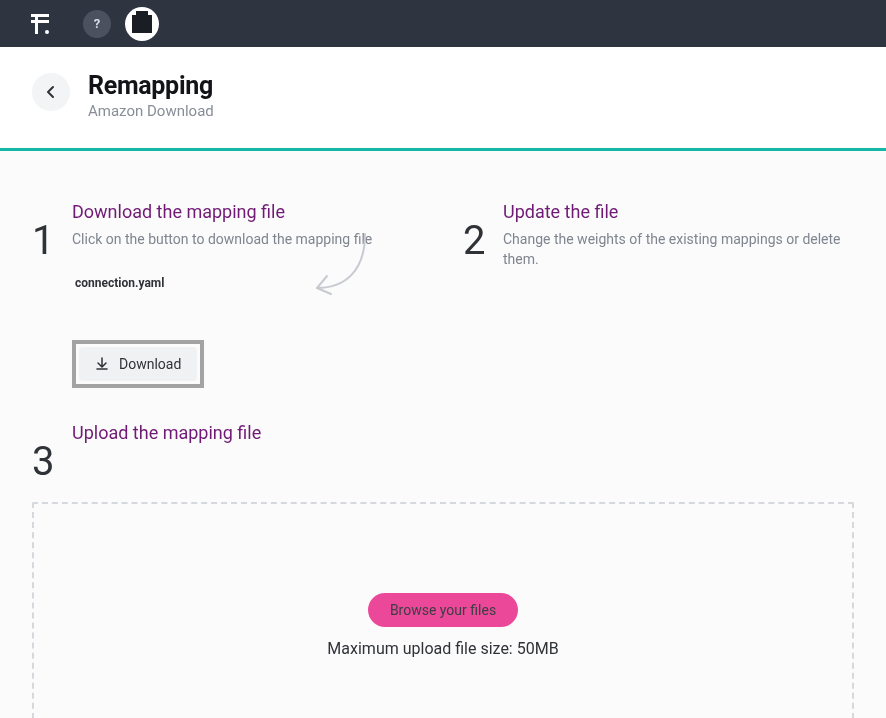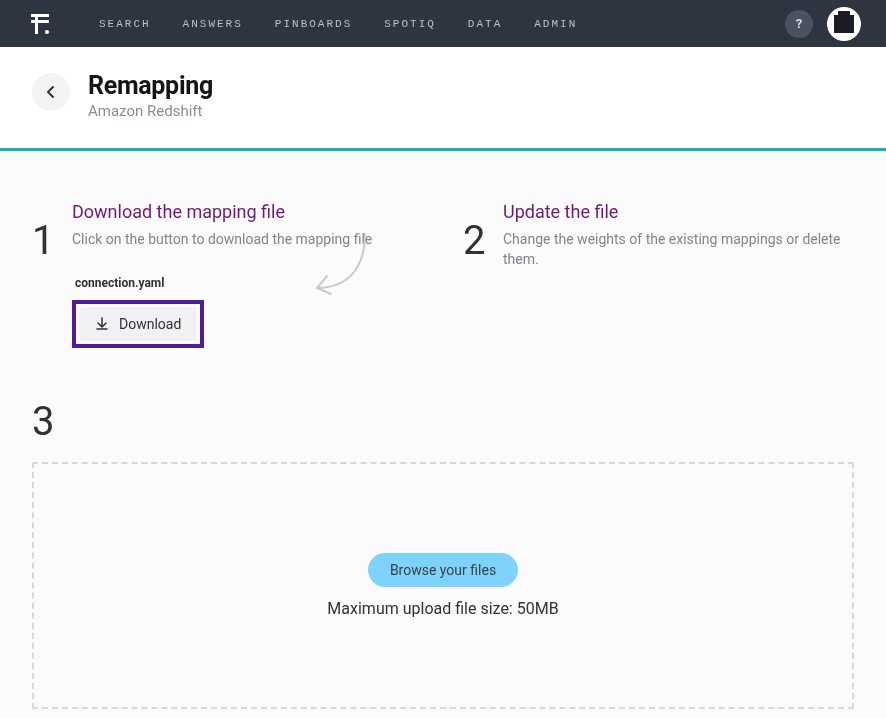--- a/index.html
+++ b/index.html
@@ -81,22 +81,23 @@
       line-height: 1; padding-top: 20px; min-width: 24px;
     }
     .step-body { flex: 1; padding-top: 0; }
     .step-title { font-size: 18px; color: #701a75; font-weight: 400; margin-bottom: 8px; }
     .step-desc { font-size: 14px; color: #7f858f; line-height: 1.4; }
 
     .download-block { margin-top: 26px; }
     .filename { font-size: 12px; font-weight: 700; color: #2f3236; margin-bottom: 10px; margin-left: 3px; }
     .download-highlight {
       display: inline-block;
-      border: 4px solid #4c1d95;
+      border: 4px solid #a3a3a3;
       padding: 3px;
+      margin-top: 40px;
     }
     .download-btn {
       display: inline-flex; align-items: center; gap: 10px;
       background: #f0f1f3;
       border: none;
       padding: 9px 16px;
       border-radius: 4px;
       font-size: 14px;
       color: #2f3236;
       cursor: pointer;
@@ -114,62 +115,54 @@
 
     .dropzone {
       margin: 20px 0 0;
       border: 2px dashed #d5d8dd;
       border-radius: 2px;
       height: 247px;
       display: flex; flex-direction: column; align-items: center; justify-content: center;
       gap: 12px;
     }
     .browse-btn {
-      background: #7dd3fc; border: none; border-radius: 18px;
+      background: #ec4899; border: none; border-radius: 18px;
       padding: 9px 22px; font-size: 14px; color: #3b3e43; cursor: pointer;
     }
     .dropzone-hint { font-size: 16px; color: #2f3236; }
   </style>
 </head>
 <body>
 
 <div class="topnav">
   <div class="logo">
     <svg viewBox="0 0 28 28">
       <rect x="6" y="4" width="18" height="3" fill="#fff"></rect>
       <rect x="6" y="10" width="18" height="3" fill="#fff"></rect>
       <rect x="10" y="4" width="3" height="20" fill="#fff"></rect>
       <circle cx="22" cy="22" r="2" fill="#fff"></circle>
     </svg>
   </div>
-  <div class="nav-items">
-    <span class="nav-item">SEARCH</span>
-    <span class="nav-item">ANSWERS</span>
-    <span class="nav-item">PINBOARDS</span>
-    <span class="nav-item">SPOTIQ</span>
-    <span class="nav-item">DATA</span>
-    <span class="nav-item">ADMIN</span>
-  </div>
   <div class="nav-right">
     <div class="help-btn">?</div>
     <div class="avatar">
         <div class="avatar-inner"></div>
       </div>
   </div>
 </div>
 
 <div class="page-header">
   <div class="back-btn">
     <svg width="14" height="14" viewBox="0 0 14 14">
       <path d="M9 2 L4 7 L9 12" stroke="#2f3236" stroke-width="2" fill="none" stroke-linecap="round" stroke-linejoin="round"></path>
     </svg>
   </div>
   <div class="title-block">
     <div class="page-title">Remapping</div>
-    <div class="page-subtitle">Amazon Redshift</div>
+    <div class="page-subtitle">Amazon Download</div>
   </div>
 </div>
 
 <div class="content">
 
   <svg class="curved-arrow" width="90" height="80" viewBox="0 0 90 80">
     <path d="M70 8 C 70 45, 50 62, 22 62" stroke="#c7cbd1" stroke-width="2" fill="none" stroke-linecap="round"></path>
     <path d="M22 62 L32 50 M22 62 L36 68" stroke="#c7cbd1" stroke-width="2" fill="none" stroke-linecap="round" stroke-linejoin="round"></path>
   </svg>
 
@@ -198,20 +191,21 @@
       <div class="step-num">2</div>
       <div class="step-body">
         <div class="step-title">Update the file</div>
         <div class="step-desc">Change the weights of the existing mappings or delete them.</div>
       </div>
     </div>
 
     <div class="step step3-wrap">
       <div class="step-num">3</div>
       <div class="step-body">
+        <div class="step-title">Upload the mapping file</div>
       </div>
     </div>
 
   </div>
 
   <div class="dropzone">
     <button class="browse-btn">Browse your files</button>
     <div class="dropzone-hint">Maximum upload file size: 50MB</div>
   </div>
 

